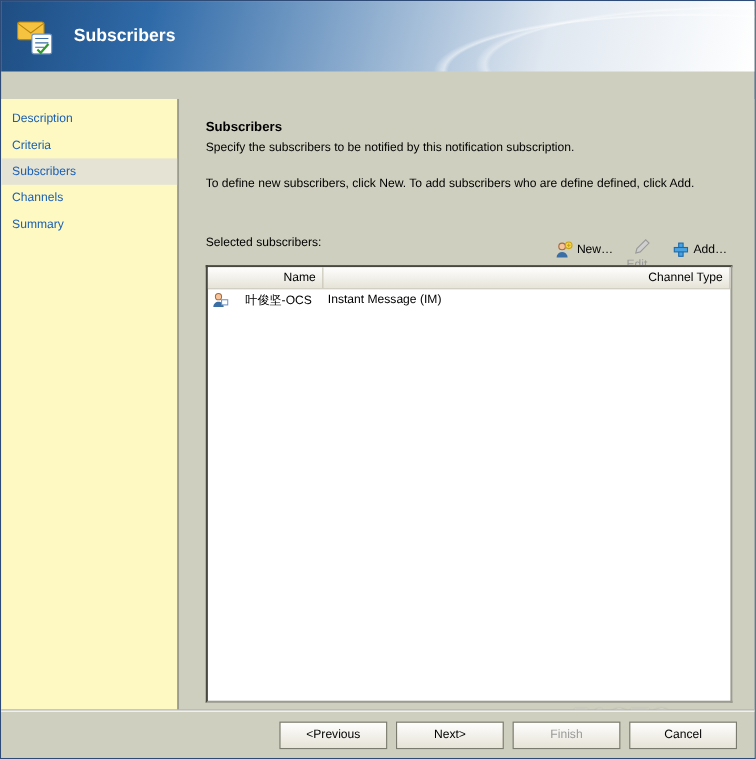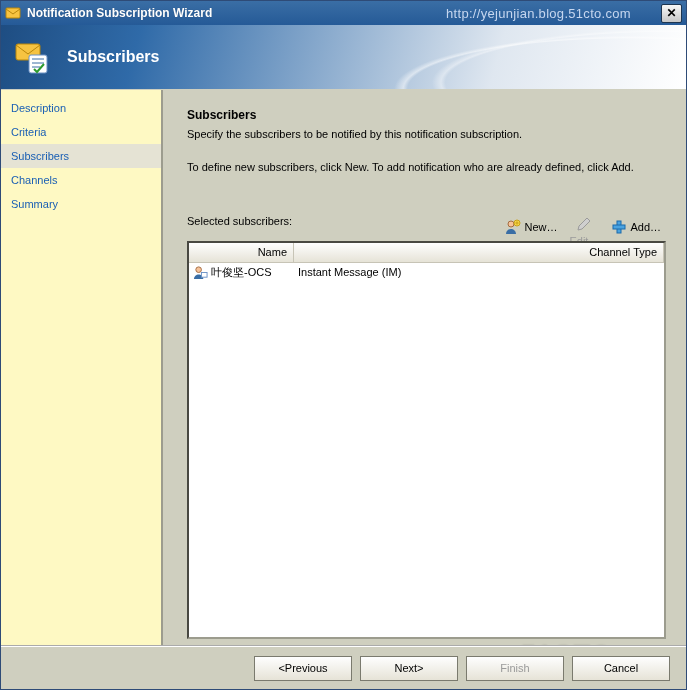--- a/index.html
+++ b/index.html
@@ -35,47 +35,36 @@
   .tbtn .ic{width:16px;height:16px;display:flex;align-items:center;justify-content:center;}
   .tbtn .ic svg{display:block;}
   .grid-wrap{flex:1;min-height:0;text-align:right;}
   .grid{width:100%;height:100%;border:2px inset #9c9c8e;background:#fff;box-sizing:border-box;display:flex;flex-direction:column;}
   .grid-header{display:flex;height:19px;background:linear-gradient(to bottom,#fefefe,#e6e3d7);border-bottom:1px solid #c7c4b6;}
   .gh{padding:3px 6px 2px 6px;border-right:1px solid #c7c4b6;font-size:11px;box-sizing:border-box;}
   .gh.c1{width:105px;}
   .gh.c2{flex:1;}
   .grid-body{flex:1;overflow:auto;}
   .grow{display:flex;height:18px;align-items:center;}
-  .gc{padding:1px 4px;font-size:11px;box-sizing:border-box;display:flex;align-items:center;gap:3px;}
+  .gc{padding:1px 4px;font-size:11px;box-sizing:border-box;display:flex;align-items:center;gap:15px;}
   .gc.c1{width:105px;}
   .gc.c2{flex:1;}
   .gc .row-ic{width:15px;height:15px;display:flex;align-items:center;justify-content:center;}
   
   .footer{position:absolute;left:0;right:0;bottom:0;height:42px;border-top:2px groove #fff;display:flex;align-items:center;justify-content:flex-end;gap:8px;padding-right:16px;background:#cfcfbf;}
   .btn{min-width:76px;height:23px;border:1px solid #7a7a6e;background:linear-gradient(to bottom,#fefefe,#e6e3d7);font-size:11px;display:flex;align-items:center;justify-content:center;cursor:pointer;padding:0 10px;}
   .btn.disabled{color:#9a9a9a;cursor:default;}
   .btn .ul{}
   .watermark-bottom{position:absolute;right:6px;bottom:18px;font-size:28px;font-weight:bold;color:rgba(255,255,255,.6);text-shadow:0 0 2px rgba(0,0,0,.2);letter-spacing:.5px;pointer-events:none;}
   .watermark-sub{position:absolute;right:6px;bottom:10px;font-size:12px;color:rgba(0,0,0,.55);pointer-events:none;}
 </style>
 </head>
 <body>
 
 <div class="window">
-  <div class="titlebar">
-    <span class="sys-icon">
-      <svg width="16" height="16" viewBox="0 0 16 16">
-          <rect x="1" y="3" width="14" height="10" rx="1" fill="#f6c341" stroke="#b8860b"></rect>
-          <polyline points="1,4 8,9 15,4" fill="none" stroke="#b8860b"></polyline>
-        </svg>
-    </span>
-    <span class="title">Notification Subscription Wizard</span>
-    <span class="watermark">http://yejunjian.blog.51cto.com</span>
-    <span class="close">✕</span>
-  </div>
 
   <div class="banner">
     <span class="banner-icon">
       <svg width="40" height="40" viewBox="0 0 40 40">
         <rect x="3" y="7" width="24" height="16" rx="2" fill="#f6c341" stroke="#b8860b"></rect>
         <polyline points="3,8 15,17 27,8" fill="none" stroke="#b8860b"></polyline>
         <rect x="16" y="18" width="18" height="18" rx="2" fill="#fff" stroke="#6a91c5"></rect>
         <line x1="19" y1="22" x2="31" y2="22" stroke="#3a6ea5"></line>
         <line x1="19" y1="26" x2="31" y2="26" stroke="#3a6ea5"></line>
         <line x1="19" y1="30" x2="27" y2="30" stroke="#3a6ea5"></line>
@@ -91,21 +80,21 @@
       <div class="nav-item">Description</div>
       <div class="nav-item">Criteria</div>
       <div class="nav-item active">Subscribers</div>
       <div class="nav-item">Channels</div>
       <div class="nav-item">Summary</div>
     </div>
 
     <div class="content">
       <div class="content-heading">Subscribers</div>
       <div class="content-desc">Specify the subscribers to be notified by this notification subscription.</div>
-      <div class="content-help">To define new subscribers, click New.  To add notification who are already defined, click Add.</div>
+      <div class="content-help">To define new subscribers, click New.  To add subscribers who are define defined, click Add.</div>
 
       <div class="toolbar-row">
         <div class="tbl-label">Selected subscribers:</div>
         <div class="toolbar">
           <div class="tbtn">
             <span class="ic">
               <svg width="16" height="16" viewBox="0 0 16 16">
                   <circle cx="6" cy="5" r="3" fill="#f6c39a" stroke="#a36b3f"></circle>
                   <path d="M1 15c0-3 2.5-5 5-5s5 2 5 5" fill="#3a6ea5"></path>
                   <circle cx="12" cy="4" r="3" fill="#f7d84b" stroke="#c9a018"></circle>

